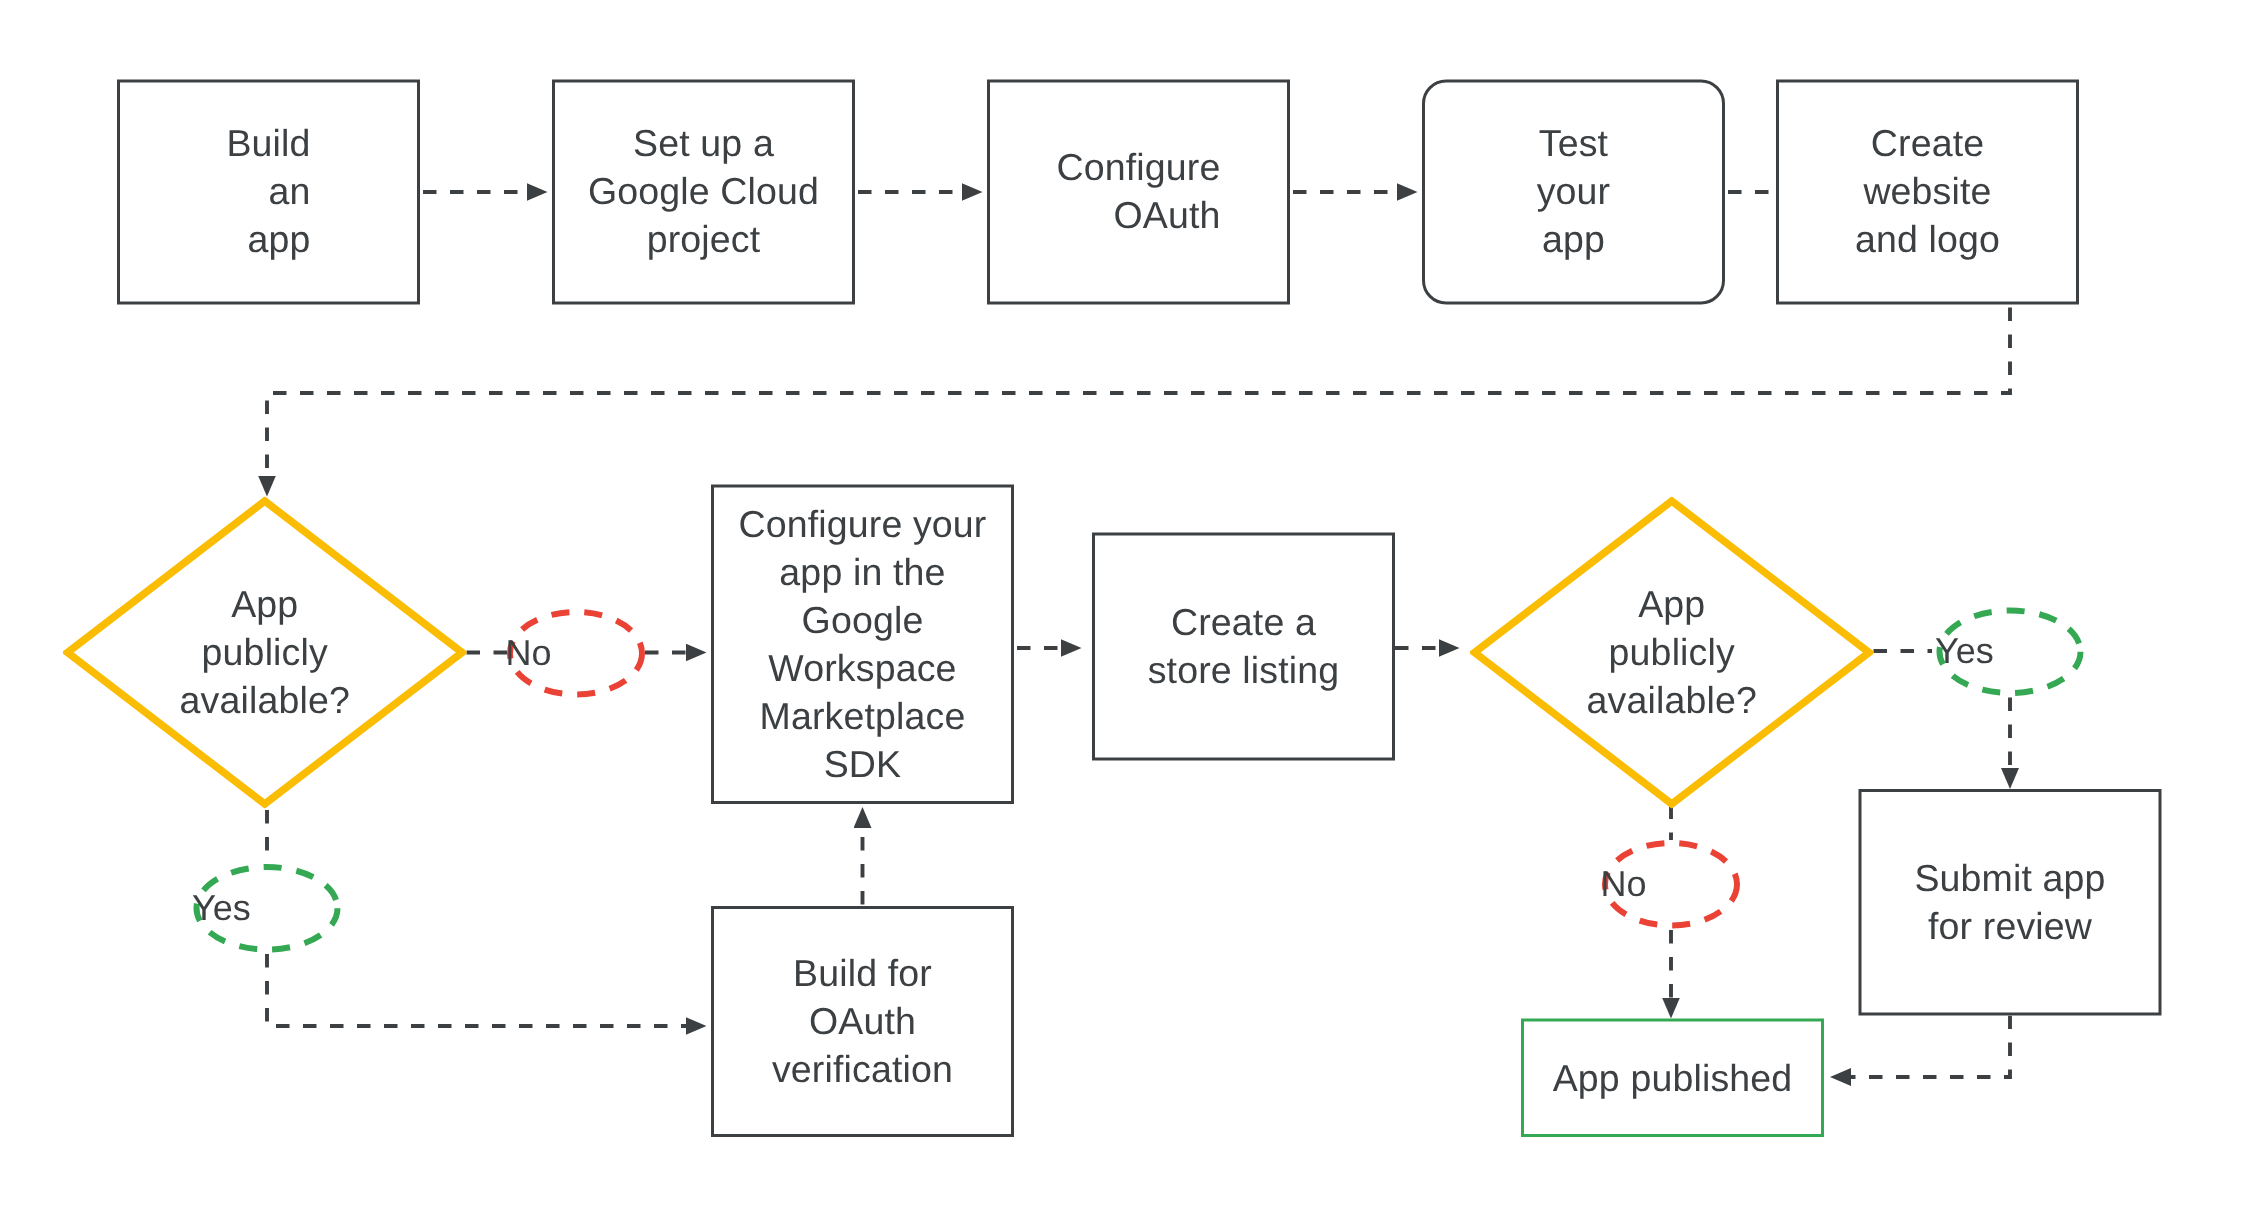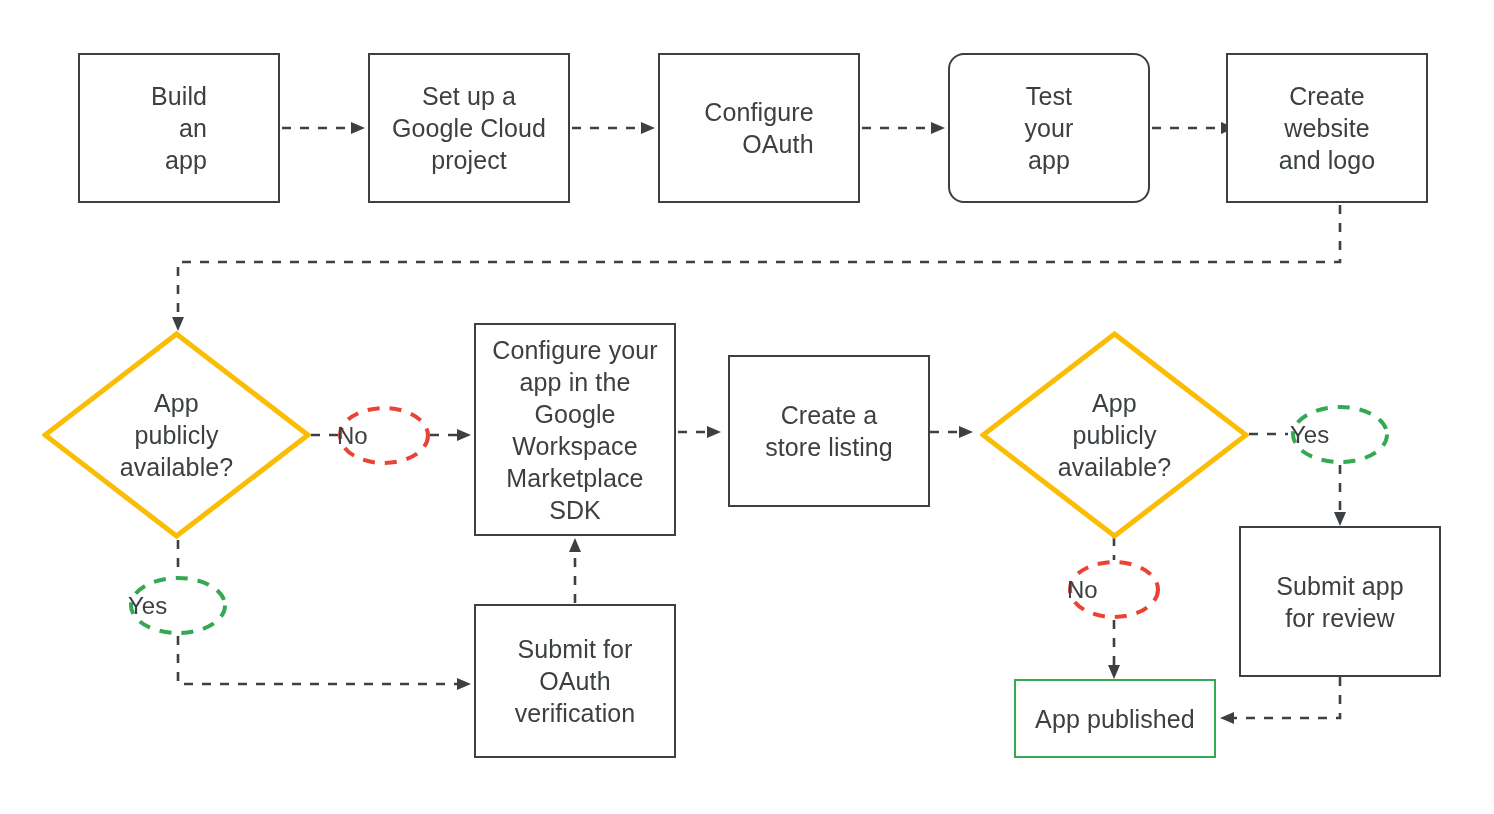--- a/index.html
+++ b/index.html
@@ -152,21 +152,21 @@
     <span class="node-text">Configure
 OAuth</span>
   </div>
 
   <div class="node process" style="left:948px; top:53px; width:202px; height:150px;border-radius:16px;">
     <span class="node-text">Test
 your
 app</span>
   </div>
 
-  <div class="node process" style="left:1226px; top:53px; width:202px; height:150px;">
+  <div class="node process" style="left:1184px; top:53px; width:202px; height:150px;">
     <span class="node-text">Create
 website
 and logo</span>
   </div>
 
   <div class="node decision" style="left:42px; top:331px; width:269px; height:208px;">
     <svg class="diamond-svg" width="269" height="208" viewBox="0 0 269 208" xmlns="http://www.w3.org/2000/svg">
       <polygon points="134.5,3 266,104 134.5,205 3,104" fill="#ffffff" stroke="#fbbc04" stroke-width="5"></polygon>
     </svg>
     <span class="decision-label node-text">App
@@ -191,21 +191,21 @@
   <div class="node decision" style="left:980px; top:331px; width:269px; height:208px;">
     <svg class="diamond-svg" width="269" height="208" viewBox="0 0 269 208" xmlns="http://www.w3.org/2000/svg">
       <polygon points="134.5,3 266,104 134.5,205 3,104" fill="#ffffff" stroke="#fbbc04" stroke-width="5"></polygon>
     </svg>
     <span class="decision-label node-text">App
 publicly
 available?</span>
   </div>
 
   <div class="node process" style="left:474px; top:604px; width:202px; height:154px;">
-    <span class="node-text">Submit for
+    <span class="node-text">Build for
 OAuth
 verification</span>
   </div>
 
   <div class="node process" style="left:1239px; top:526px; width:202px; height:151px;">
     <span class="node-text">Submit app
 for review</span>
   </div>
 
   <div class="node process terminal" style="left:1014px; top:679px; width:202px; height:79px;">

